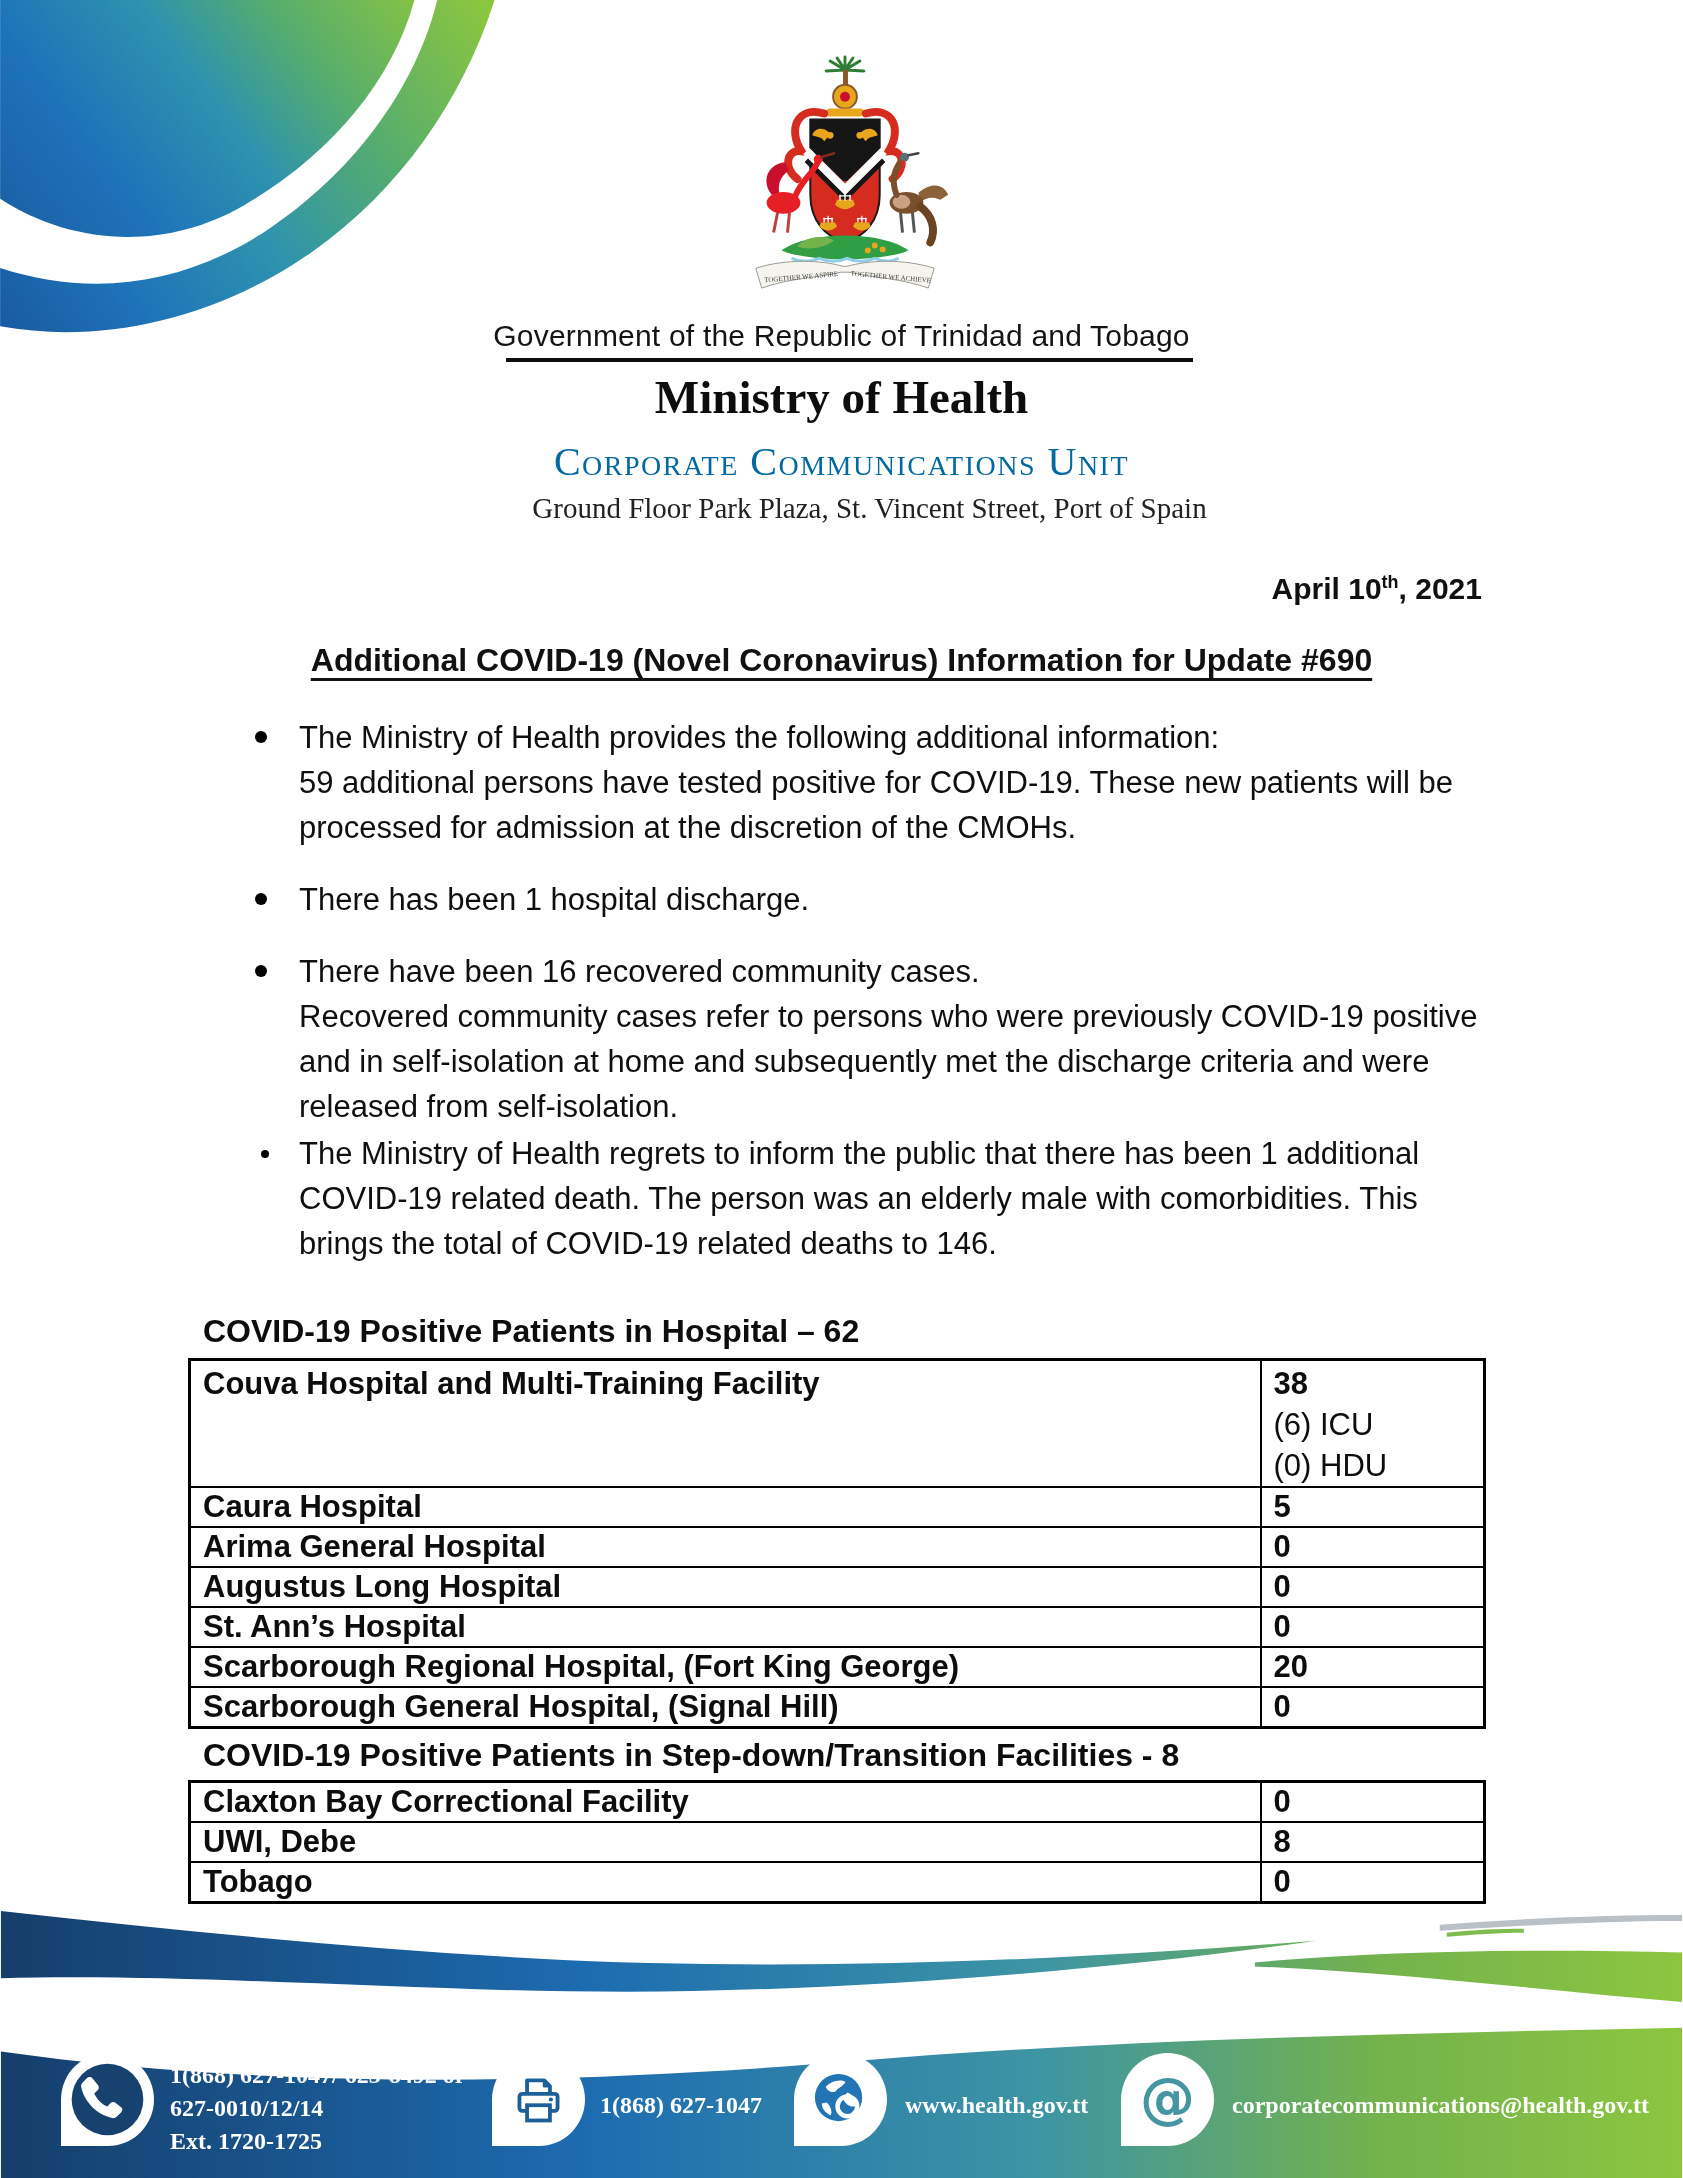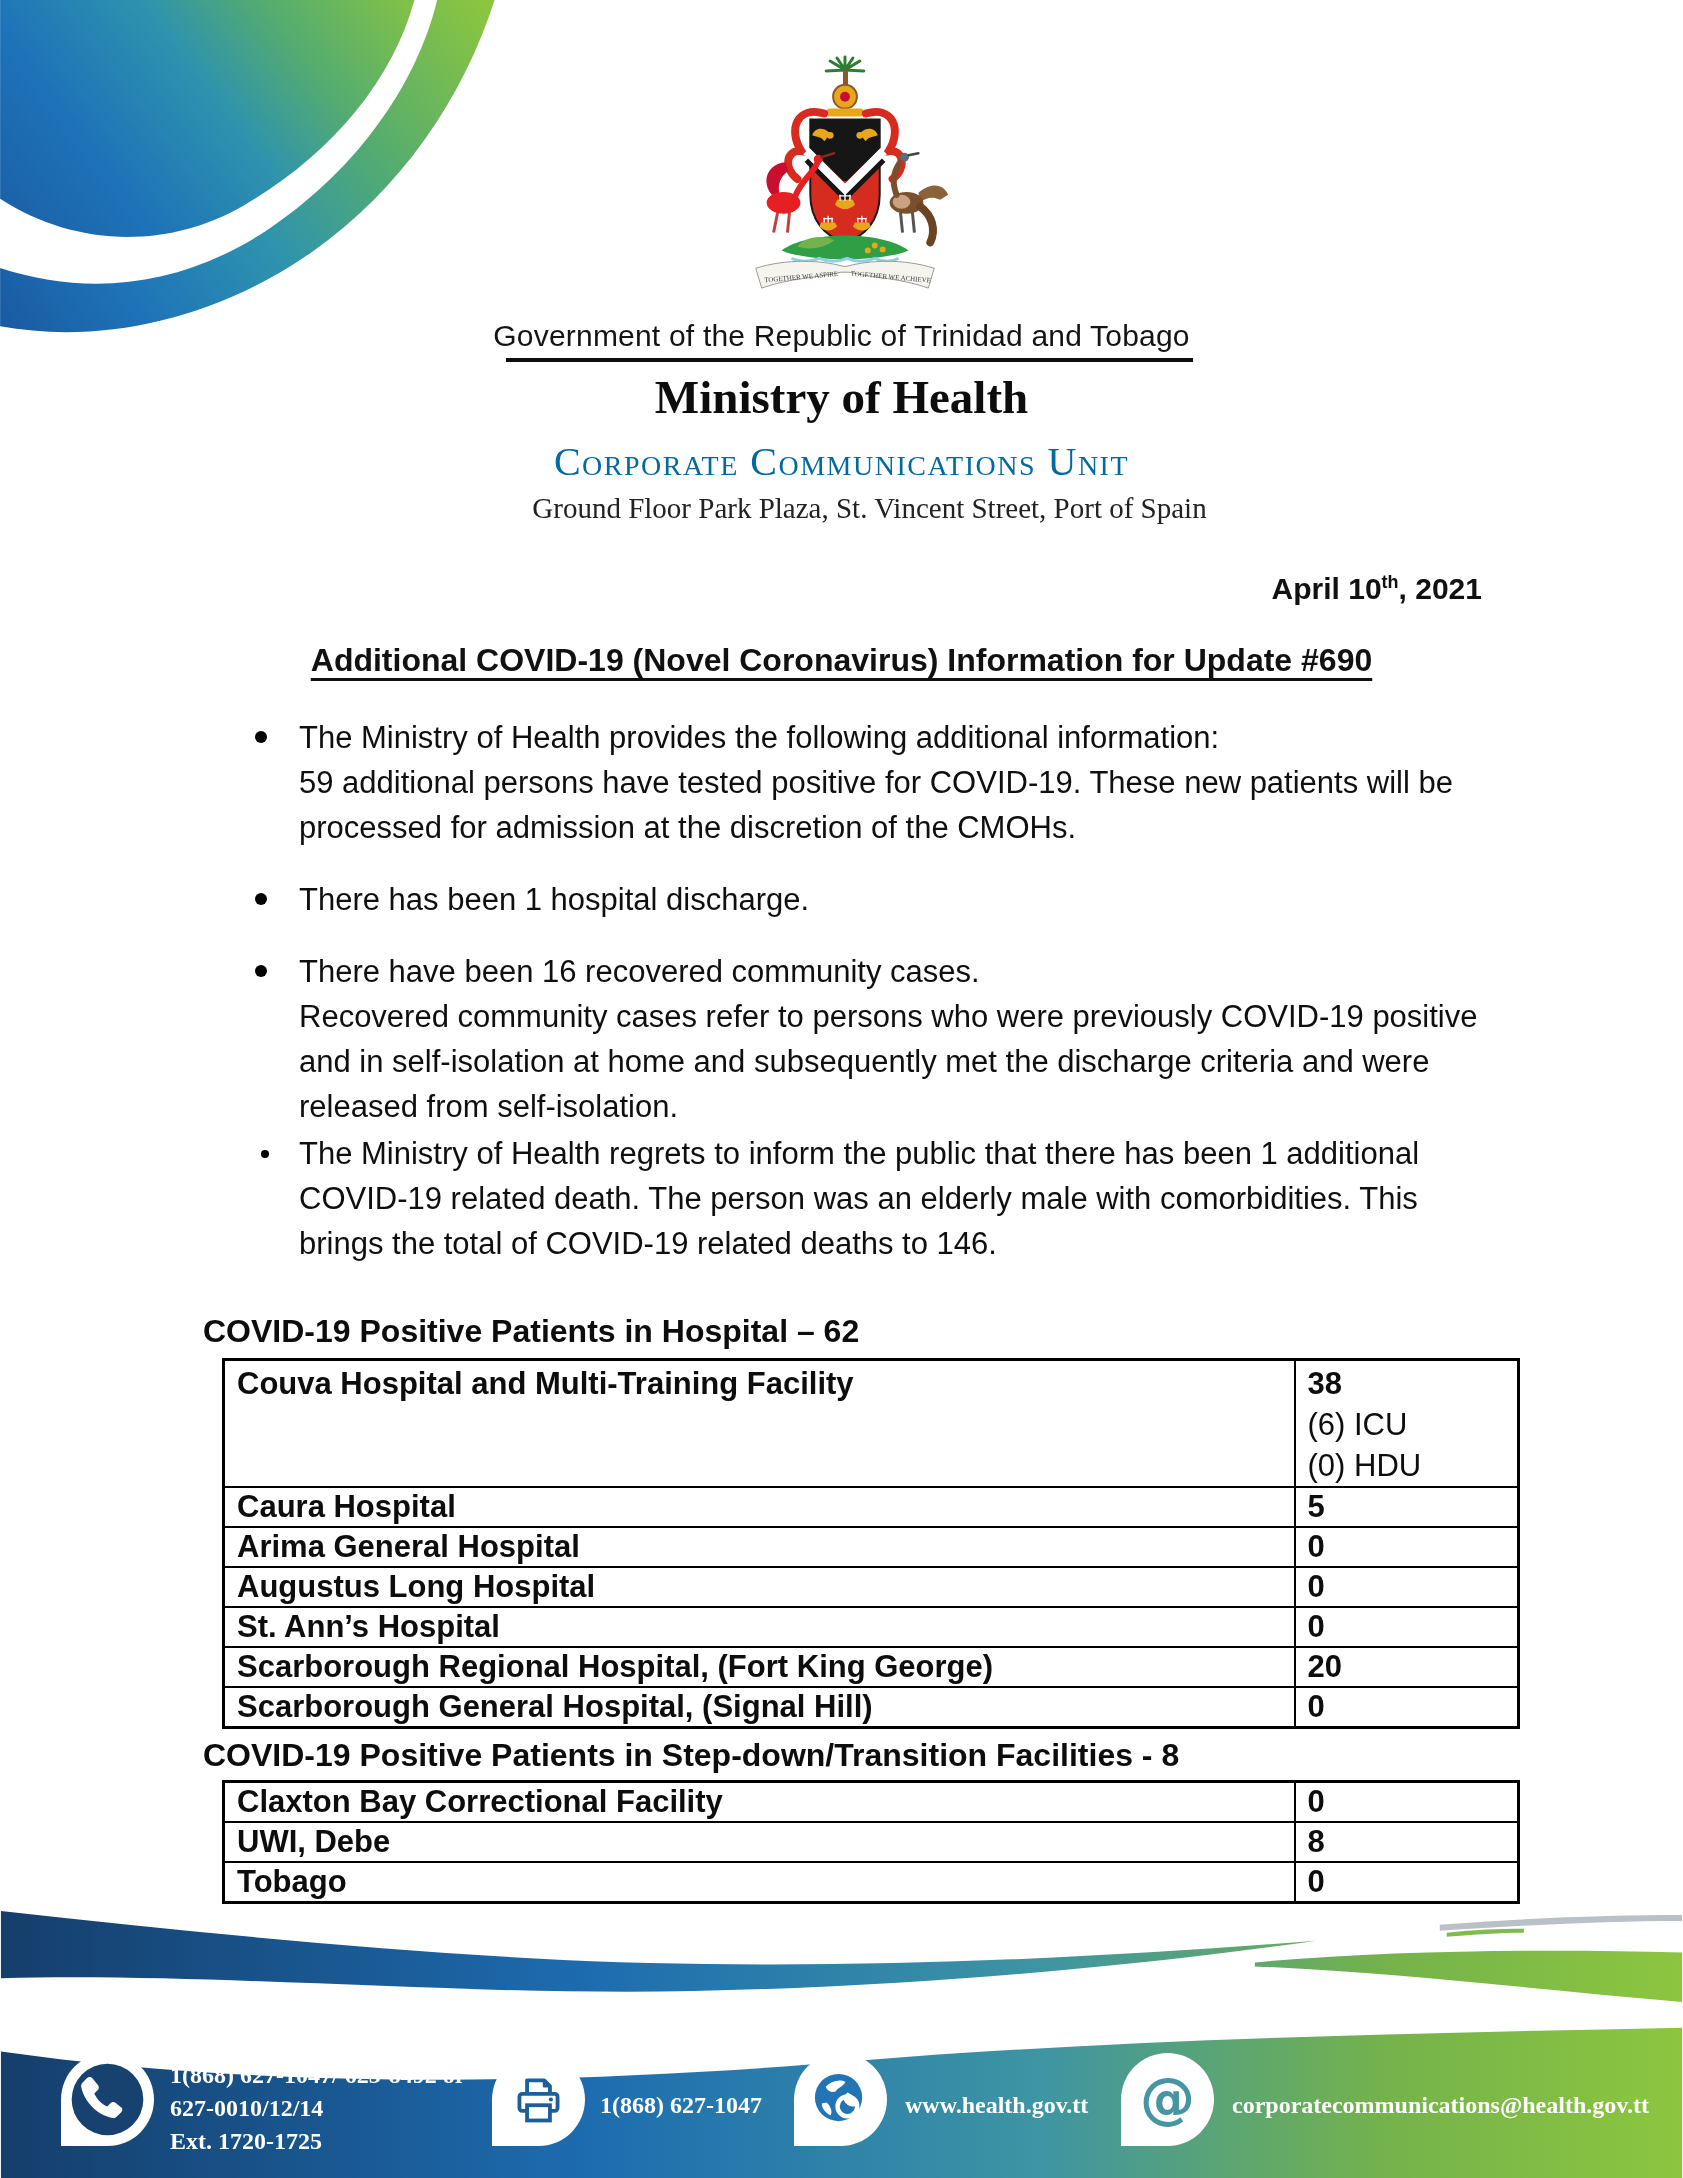--- a/index.html
+++ b/index.html
@@ -34,21 +34,21 @@
     border-radius:50%;background:#000;}
   .bullet.small .marker::before{width:8px;height:8px;left:8px;top:19px;}
   .bullet.tight{margin-bottom:2px;}
   .bullet-text{flex:1;}
   .bline{display:block;}
   
   .section-heading{position:absolute;left:203px;font-weight:700;font-size:32px;color:#0d0d0d;}
   .h1{top:1313px;}
   .h2{top:1737px;}
   table.datatable{position:absolute;left:188px;border-collapse:collapse;width:1295px;
-    table-layout:fixed;border:3px solid #000;margin-left:34px;}
+    table-layout:fixed;border:3px solid #000;}
   table.t1{top:1358px;}
   table.t2{top:1780px;}
   table.datatable td{border:2px solid #000;font-weight:700;font-size:31px;color:#0d0d0d;
     padding:0 12px;height:38px;vertical-align:middle;line-height:36px;overflow:hidden;}
   table.datatable col.c-name{width:1071px;}
   table.datatable col.c-val{width:224px;}
   tr.row-tall td{height:123px;vertical-align:top;padding-top:2px;}
   .vline{display:block;line-height:41px;}
   .vline.regular{font-weight:400;}
   

